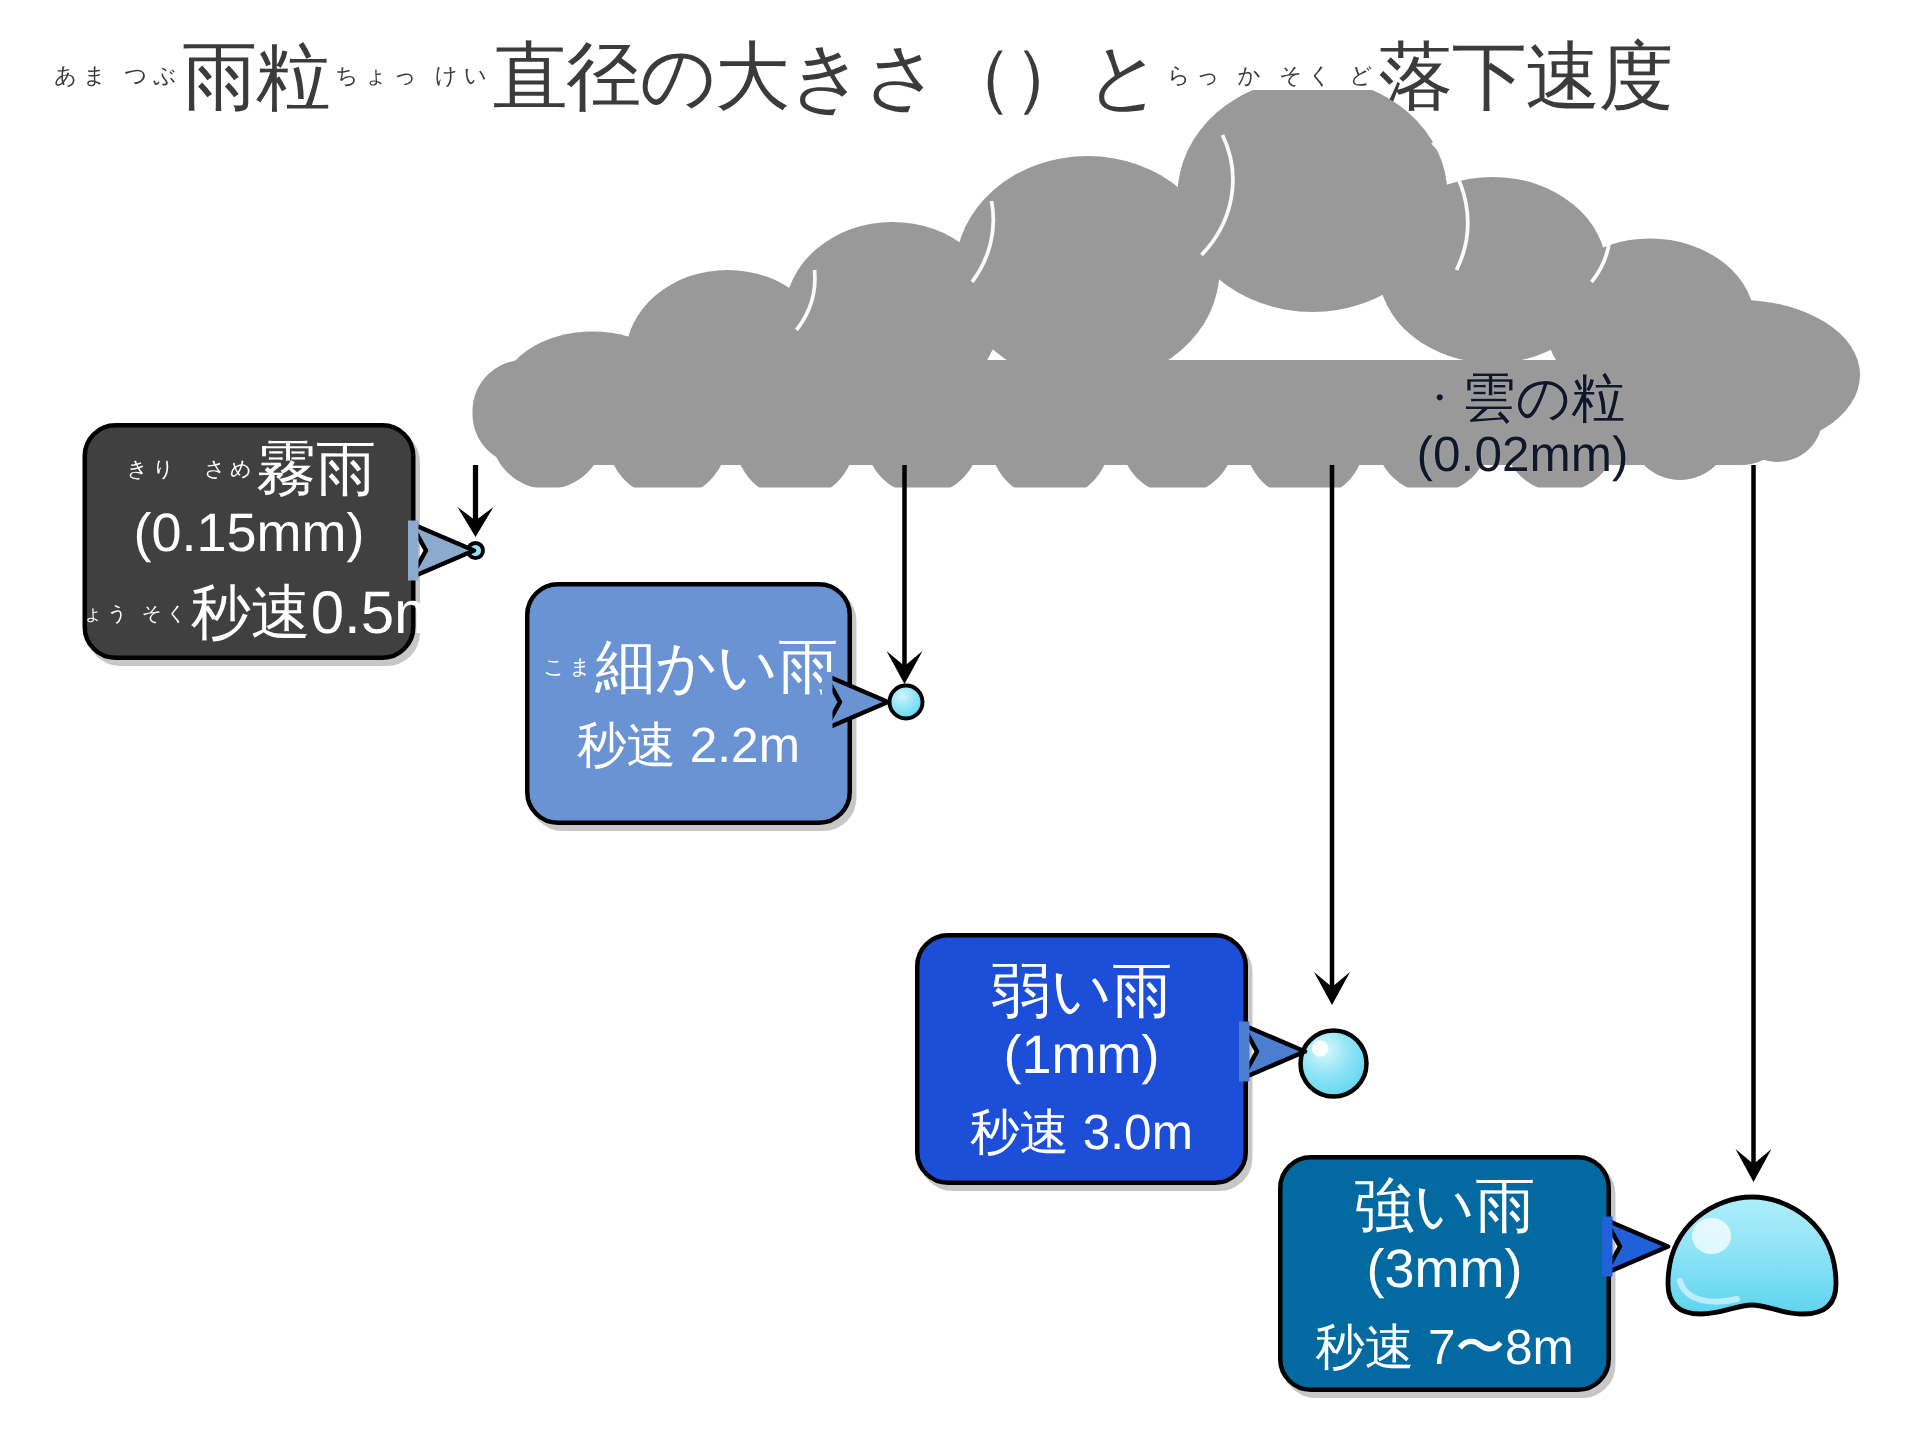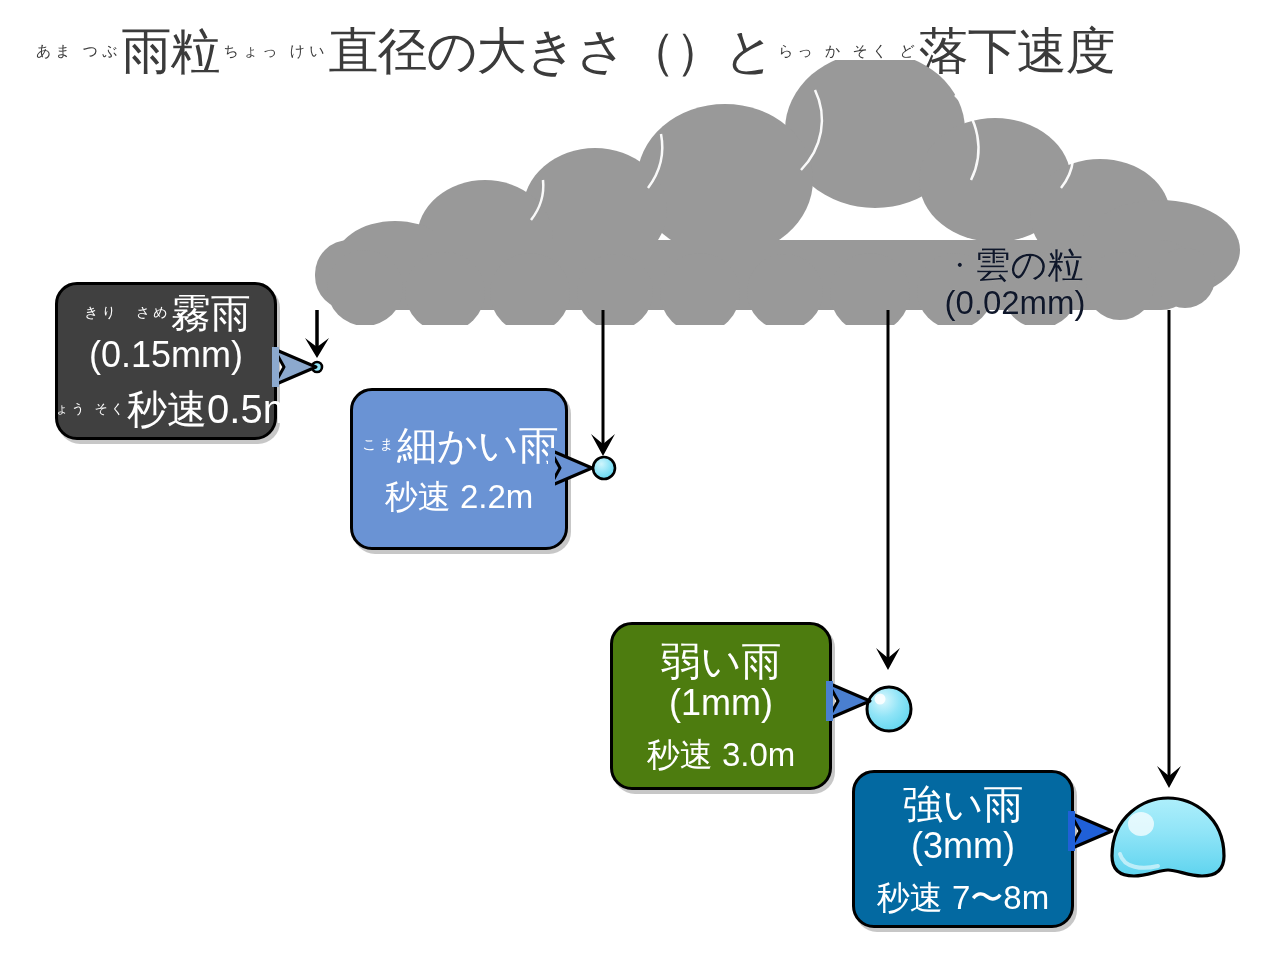--- a/index.html
+++ b/index.html
@@ -343,21 +343,21 @@
     <span class="plain">秒速 2.2m</span>
   </div>
 </div>
 <div class="tail" style="left:548px; top:445px;">
   <svg width="48" height="46" viewBox="0 0 48 46">
     <path d="M 2 5 L 44 23 L 2 41 L 12 23 Z" fill="#6A93D4" stroke="#000" stroke-width="3" stroke-linejoin="round"></path>
     <rect x="0" y="3" width="7" height="40" fill="#6A93D4"></rect>
   </svg>
 </div>
 
-<div class="callout" id="co-weak" style="left:610px; top:622px; width:222px; height:168px; background:#4d7c0f;">
+<div class="callout" id="co-weak" style="left:610px; top:622px; width:222px; height:168px; background:#1d4ed8;">
   <div class="row-name">
     <span class="rb">
       <span class="spacer-top"></span>
       <span class="rbase name">弱い雨</span>
     </span>
   </div>
   <div class="size">(1mm)</div>
   <div class="speed">
     <span class="plain">秒速 3.0m</span>
   </div>

